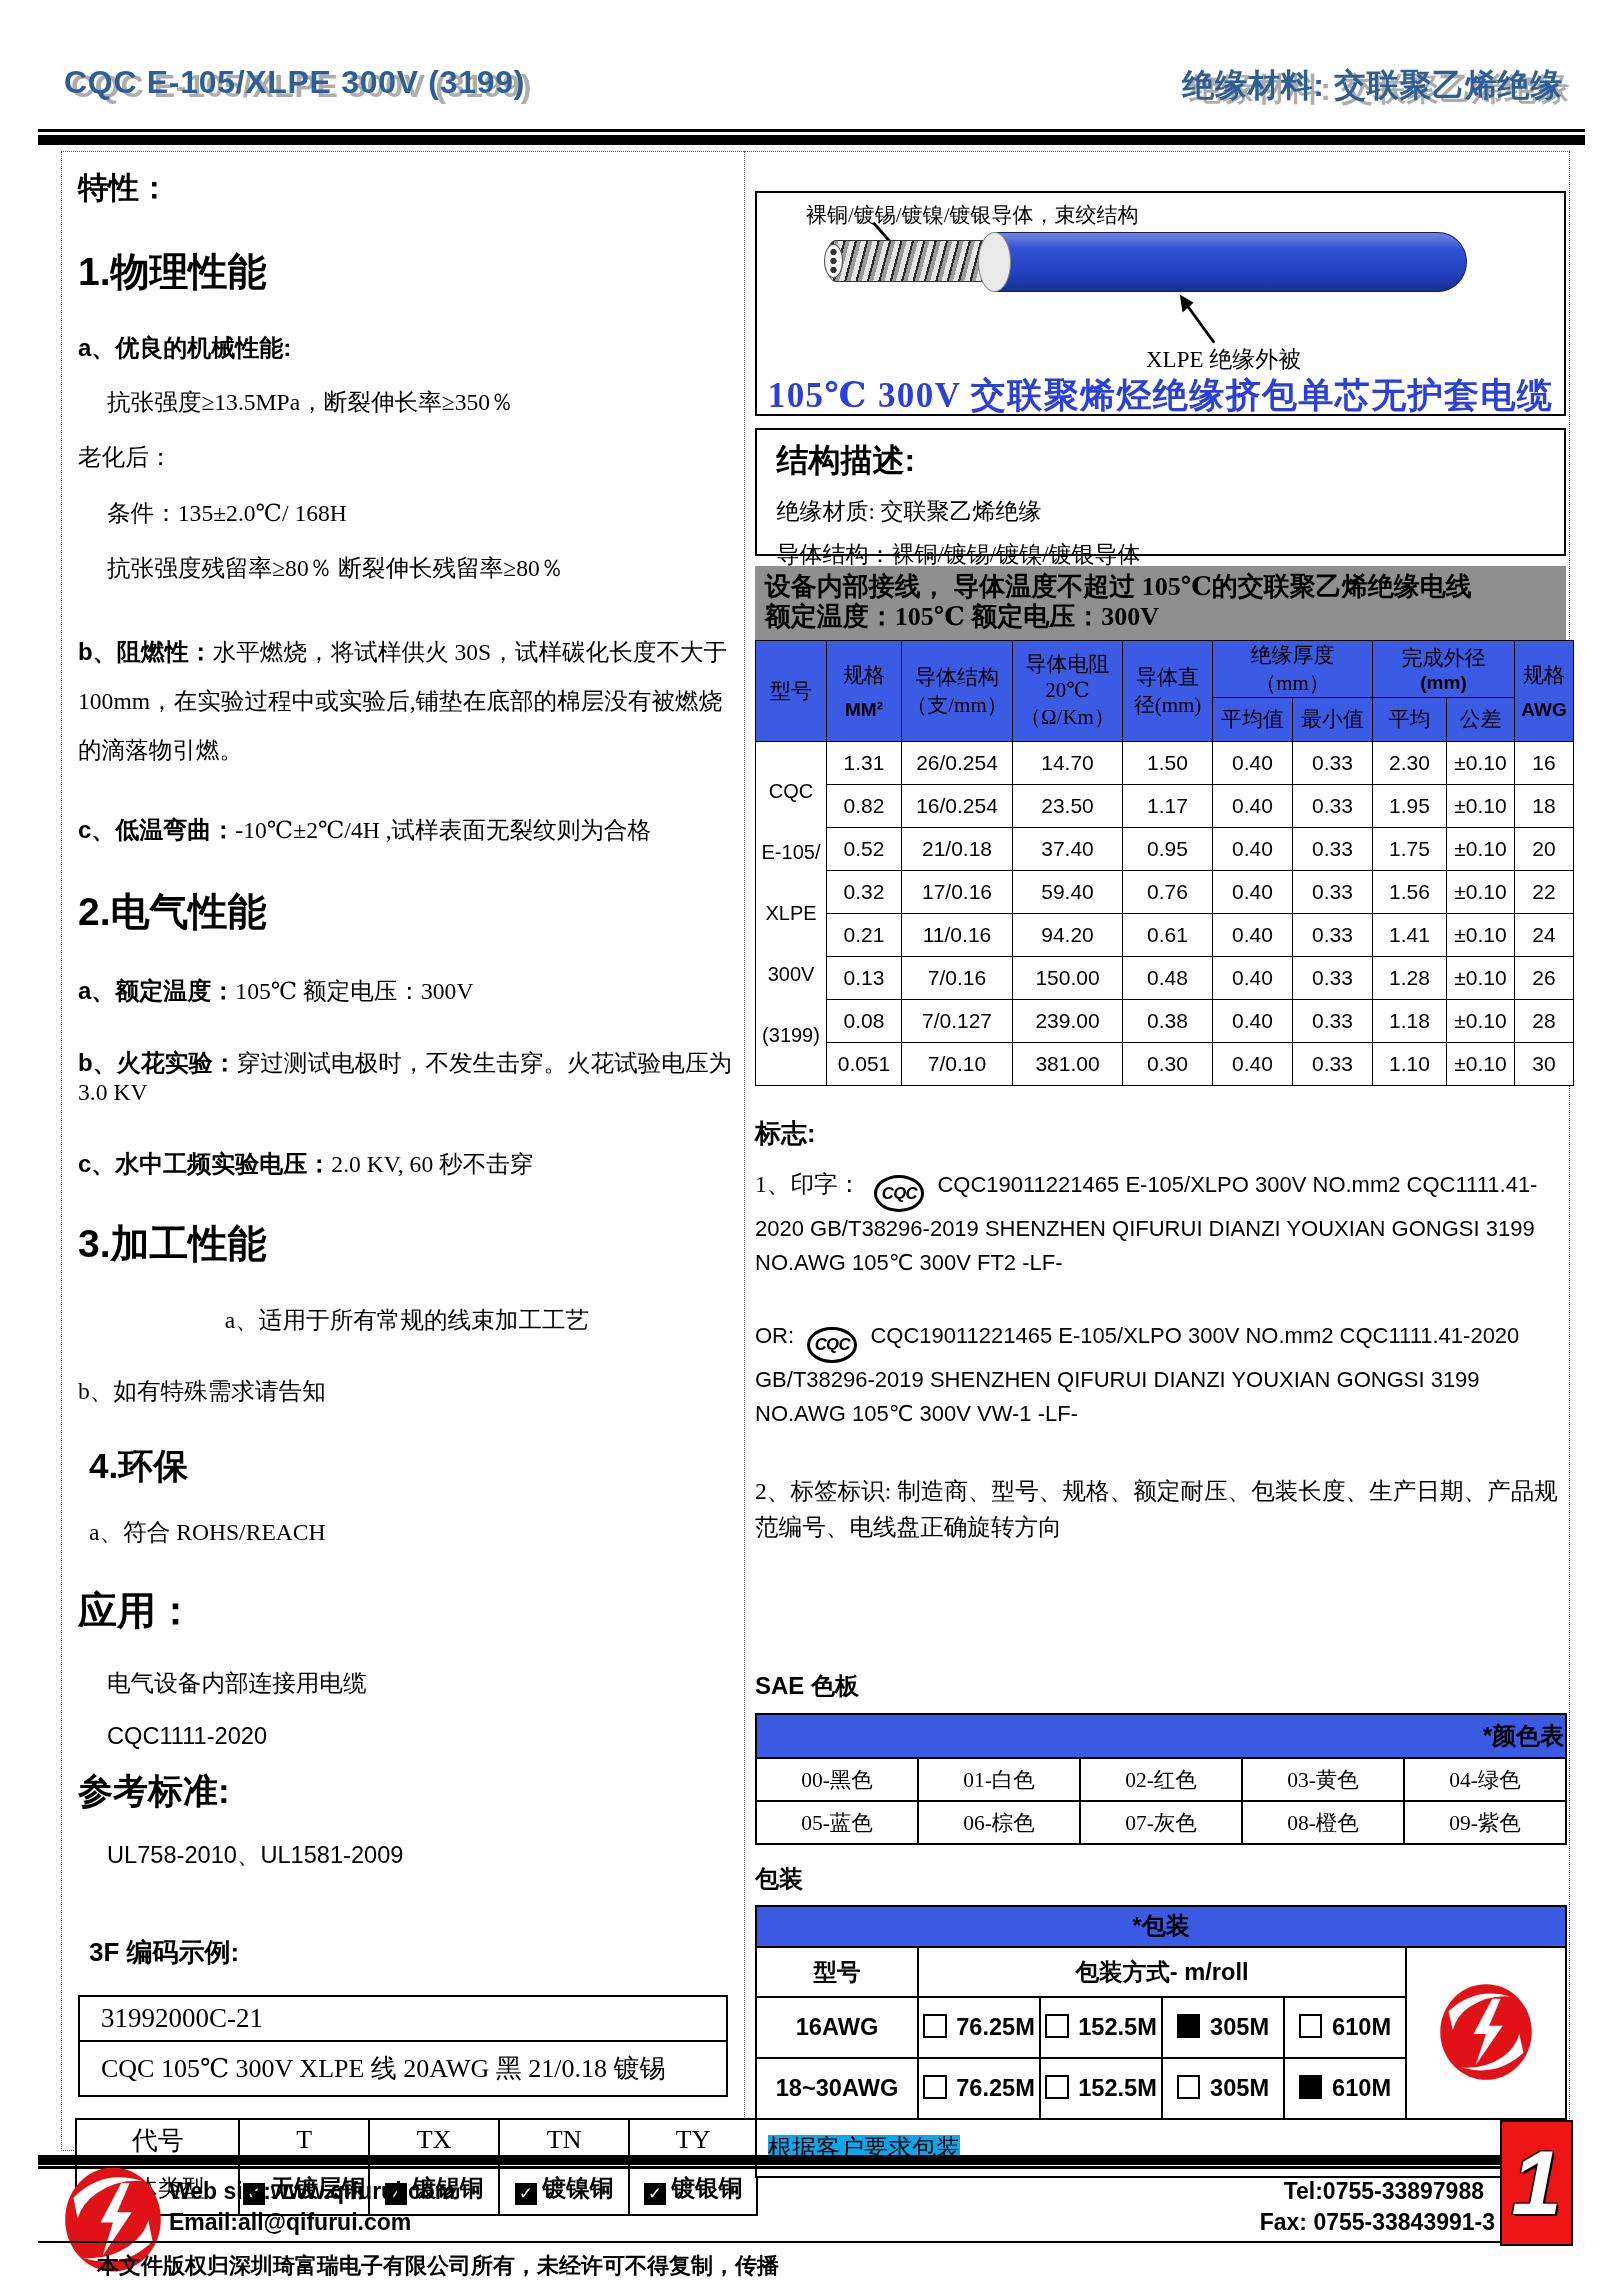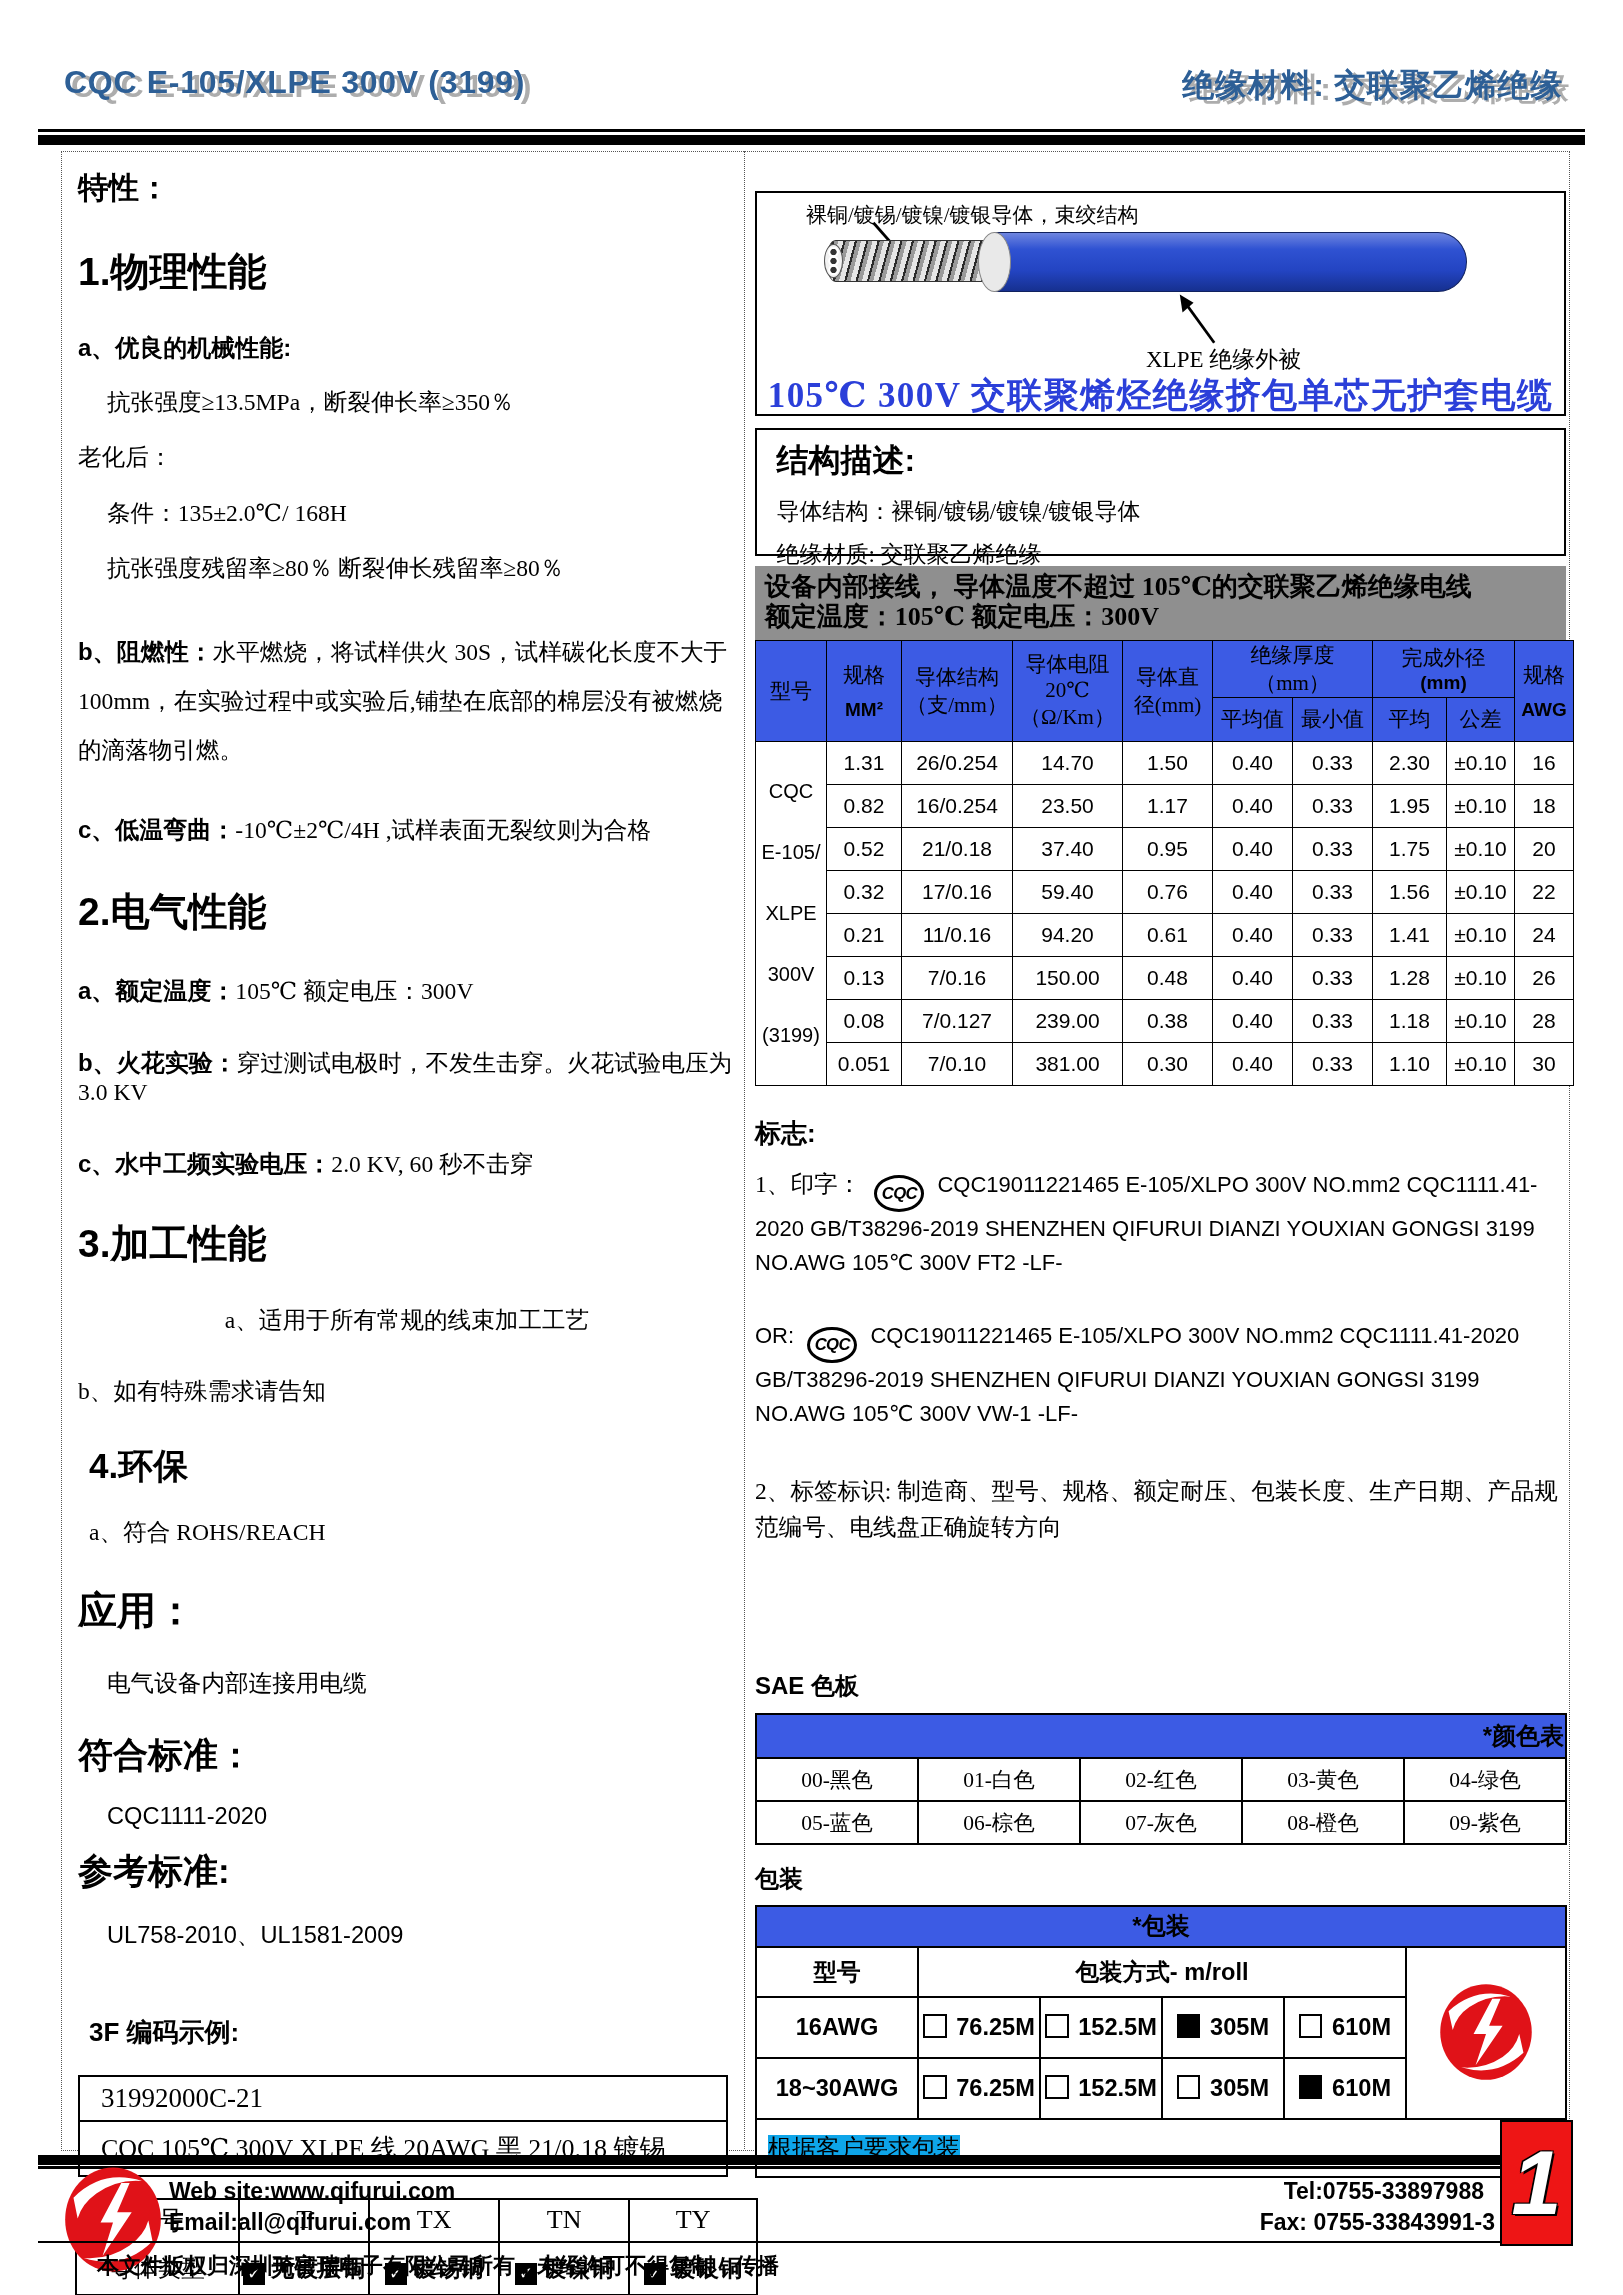--- a/index.html
+++ b/index.html
@@ -159,21 +159,20 @@
   <div class="ltx" style="margin-top:42px;">
     <span class="lbl">c、水中工频实验电压：</span><span>2.0 KV, 60 秒不击穿</span>
   </div>
   <div class="lh2" style="margin-top:37px;">3.加工性能</div>
   <div class="ltx" style="margin-top:33px;text-align:center;">a、适用于所有常规的线束加工工艺</div>
   <div class="ltx" style="margin-top:39px;">b、如有特殊需求请告知</div>
   <div class="lh3" style="margin-top:36px;padding-left:11px;">4.环保</div>
   <div class="ltx" style="margin-top:26px;padding-left:11px;">a、符合 ROHS/REACH</div>
   <div class="lh2" style="margin-top:36px;">应用：</div>
   <div class="ltx ind" style="margin-top:29px;">电气设备内部连接用电缆</div>
-  <div class="lh3" style="margin-top:33px;">符合标准：</div>
   <div class="ltx ind" style="margin-top:23.6px;font-family:'Liberation Sans','DejaVu Sans',sans-serif;">CQC1111-2020</div>
   <div class="lh3" style="margin-top:18px;">参考标准:</div>
   <div class="ltx ind" style="margin-top:23.6px;font-family:'Liberation Sans','DejaVu Sans',sans-serif;">UL758-2010、UL1581-2009</div>
 
   <div id="f3-title" style="margin-top:64px;padding-left:11px;">3F 编码示例:</div>
   <div id="code-box1" class="code-box" style="margin-top:25px;">31992000C-21</div>
   <div id="code-box2" class="code-box">CQC 105℃  300V XLPE 线  20AWG  黑  21/0.18 镀锡</div>
 
   <table id="daihao-table" style="margin-top:21px;margin-left:-2.8px;">
     <colgroup>
@@ -218,22 +217,22 @@
     <svg class="arrow-svg" style="left:409px;top:97px;" width="62" height="56" viewBox="0 0 90 80">
       <line x1="70" y1="76" x2="28" y2="18" stroke="#000" stroke-width="4"></line>
       <polygon points="20,6 40,18 24,32" fill="#000"></polygon>
     </svg>
     <div id="xlpe-label" class="imglabel" style="font-size:23px;">XLPE  绝缘外被</div>
     <div id="img-title">105℃  300V 交联聚烯烃绝缘挤包单芯无护套电缆</div>
   </div>
 
   <div id="structbox" class="boxed">
     <div id="struct-title">结构描述:</div>
+    <div class="struct-line">绝缘材质: 交联聚乙烯绝缘</div>
     <div class="struct-line">导体结构：裸铜/镀锡/镀镍/镀银导体</div>
-    <div class="struct-line">绝缘材质: 交联聚乙烯绝缘</div>
   </div>
 
   <div id="grayband">
     <div class="gray-line">设备内部接线， 导体温度不超过 105℃的交联聚乙烯绝缘电线</div>
     <div class="gray-line">额定温度：105℃  额定电压：300V</div>
   </div>
 
   <table id="spec-table">
     <colgroup>
       <col style="width:71px">

